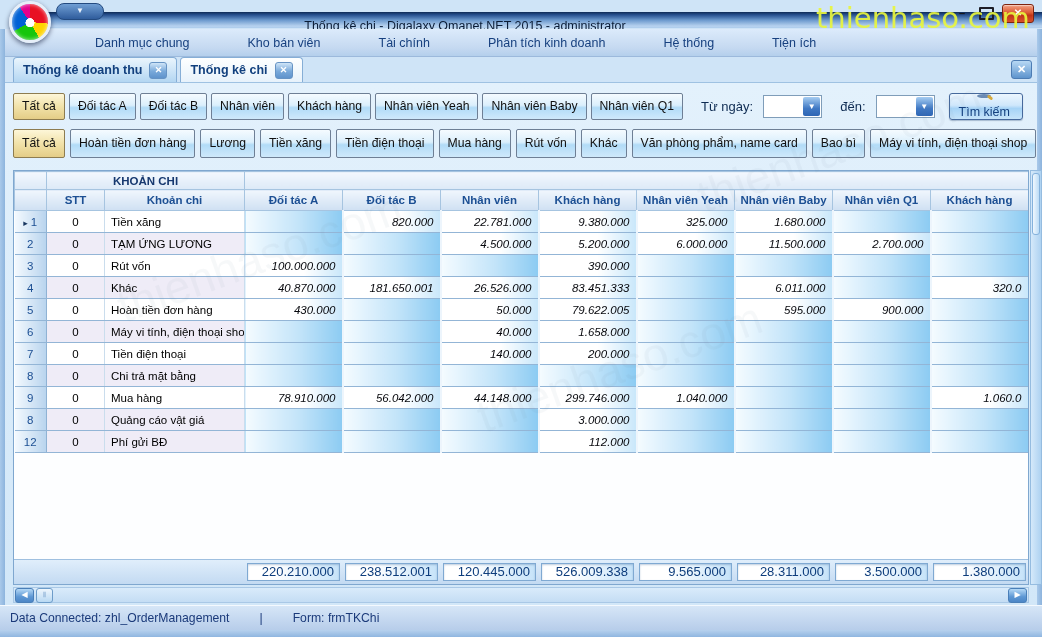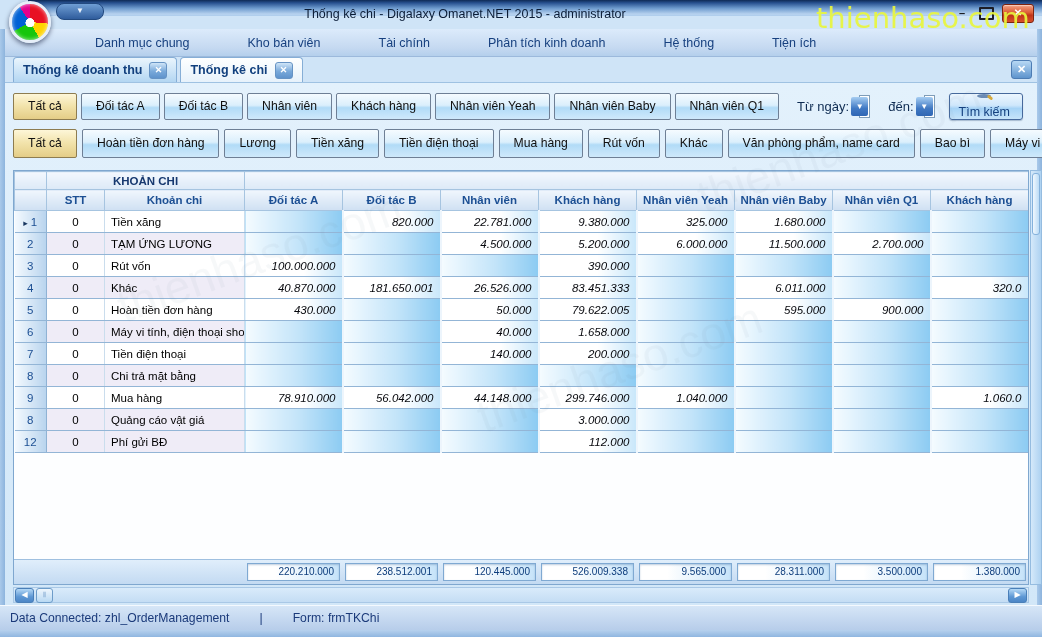--- a/index.html
+++ b/index.html
@@ -5,21 +5,21 @@
   html,body{margin:0;padding:0;}
   body{width:1042px;height:637px;position:relative;overflow:hidden;
        font-family:"Liberation Sans",sans-serif;background:#cfe4f7;}
   
   .frame-l,.frame-r{position:absolute;top:29px;bottom:0;width:5px;
        background:linear-gradient(90deg,#a9c9ea,#8db4dd);z-index:5;}
   .frame-l{left:0;} .frame-r{right:0;}
   .bottom-edge{position:absolute;left:0;right:0;bottom:0;height:8px;
        background:linear-gradient(#bcd5f0,#8fb6e0);z-index:6;}
   
-  .titlebar{position:absolute;top:0;left:0;right:0;height:16px;
+  .titlebar{position:absolute;top:12px;left:0;right:0;height:16px;
        background:linear-gradient(180deg,#0e2a55 0%,#27508f 18%,#6e9bce 52%,#b7d2ef 88%,#aecdec 100%);margin-left:28px;}
   .title-text{position:absolute;top:7px;left:120px;right:260px;text-align:center;
        font-size:12.5px;color:#0a1c36;white-space:nowrap;}
   .logo-orb{position:absolute;top:1px;left:9px;width:36px;height:36px;border-radius:50%;
        border:3px solid #e7eff9;box-shadow:0 2px 5px rgba(0,10,40,.55), inset 0 0 4px rgba(255,255,255,.7);
        background:
         radial-gradient(circle at 50% 52%, #ffffff 0 17%, rgba(255,255,255,0) 18%),
         conic-gradient(#e81123 0 95deg,#ffd400 95deg 150deg,#16c60c 150deg 240deg,#0061d5 240deg 325deg,#e3008c 325deg 360deg);
        z-index:30;}
   .qat{position:absolute;left:56px;top:3px;width:46px;height:15px;border-radius:8px;
@@ -54,21 +54,21 @@
        font-weight:bold;text-align:center;line-height:14px;}
   .strip-close{position:absolute;right:6px;top:3px;width:19px;height:17px;border-radius:3px;
        border:1px solid #4d7cb3;background:linear-gradient(#b7d8f4,#5e94cd);color:#fff;
        font-weight:bold;font-size:11px;text-align:center;line-height:16px;}
   
   .content-bg{position:absolute;top:83px;left:5px;right:5px;top:83px;height:522px;
        background:linear-gradient(#e3f1fc,#d2e7f8);}
   
   .filters1{position:absolute;top:92px;left:13px;height:28px;display:flex;gap:4px;align-items:center;z-index:10;width:1010px;}
   .filters2{position:absolute;top:128px;left:13px;height:30px;display:flex;gap:5px;align-items:center;z-index:10;}
-  .fbtn{height:27px;padding:0 14px;font-size:12.2px;color:#101010;border:1px solid #6e7f95;border-radius:2px;
+  .fbtn{height:27px;padding:0 8px;font-size:12.2px;color:#101010;border:1px solid #6e7f95;border-radius:2px;
        background:linear-gradient(#f5fbff,#dbeffc 45%,#b1dbf7 55%,#cfe9fb);white-space:nowrap;cursor:default;}
   .filters2 .fbtn{height:29px;}
   .fbtn.gold{background:linear-gradient(#fdf6d8,#f2e3ab 48%,#e4cd87);border-color:#8d7c50;}
   .date-label{font-size:13px;color:#0e2b52;margin-left:14px;white-space:nowrap;}
   .combo{width:100px;height:21px;background:#fff;border:1px solid #7f9db9;position:relative;margin-left:6px;}
   .combo-arrow{position:absolute;right:1px;top:1px;bottom:1px;width:17px;border-radius:2px;
        background:linear-gradient(#a6cdf2,#4079c4 60%,#2f66b4);color:#fff;font-size:8px;
        display:flex;align-items:center;justify-content:center;}
   .search-btn{margin-left:10px;height:25px;padding:0 12px 0 9px;border:1px solid #46699c;border-radius:3px;
        background:linear-gradient(#ecf6fe,#cfe7fb 45%,#a6d3f6 58%,#c6e4fa);color:#14407f;font-size:12.5px;
@@ -98,21 +98,21 @@
   td.num.filled{background:linear-gradient(90deg,#ffffff 0%,#ffffff 60%,#c9e7fa 100%);font-style:italic;}
   td.num.empty{background:linear-gradient(90deg,#f4fbff 0%,#c3e4f9 55%,#8ccbf2 100%);}
   
   .totalsbar{position:absolute;left:0;right:0;bottom:0;height:24px;
        background:linear-gradient(#e0eefb,#c3daf2);border-top:1px solid #9fc0e0;
        display:flex;align-items:center;}
   .tspacer{width:230px;flex:none;}
   .tcell{width:93px;margin-left:3px;margin-right:2px;height:18px;flex:none;box-sizing:border-box;
        background:linear-gradient(90deg,#ffffff 30%,#c6e3f9);border:1px solid #7fa9d2;
        box-shadow:inset 0 1px 2px rgba(70,110,160,.35);color:#0e3d7c;text-align:right;
-       padding-right:5px;font-size:10px;line-height:16px;}
+       padding-right:5px;font-size:13px;line-height:16px;}
   
   .vscroll{position:absolute;left:1030px;top:170px;width:12px;height:415px;z-index:9;
        background:linear-gradient(90deg,#d5e9fa,#aed2f1);border:1px solid #95bce0;box-sizing:border-box;}
   .vthumb{margin:2px 1px;height:60px;border-radius:3px;background:linear-gradient(90deg,#f0f8fe,#bcdcf6);border:1px solid #85b2dc;}
   .hscroll{position:absolute;left:13px;top:587px;width:1016px;height:16px;box-sizing:border-box;
        background:linear-gradient(#d9ebfb,#c4ddf4);border:1px solid #a9c8e6;display:flex;align-items:center;padding:0 1px;z-index:9;}
   .hs-btn{width:17px;height:13px;flex:none;border:1px solid #4a7fb8;border-radius:3px;color:#fff;
        background:linear-gradient(#b4d8f6,#5d97d4 60%,#4c86c6);font-size:8px;text-align:center;line-height:12px;}
   .hs-thumb{width:15px;height:13px;flex:none;margin-left:2px;border:1px solid #6d9cc9;border-radius:3px;
        background:linear-gradient(#eef6fd,#b9d9f3);color:#7aa3cc;font-size:7px;text-align:center;line-height:12px;}

